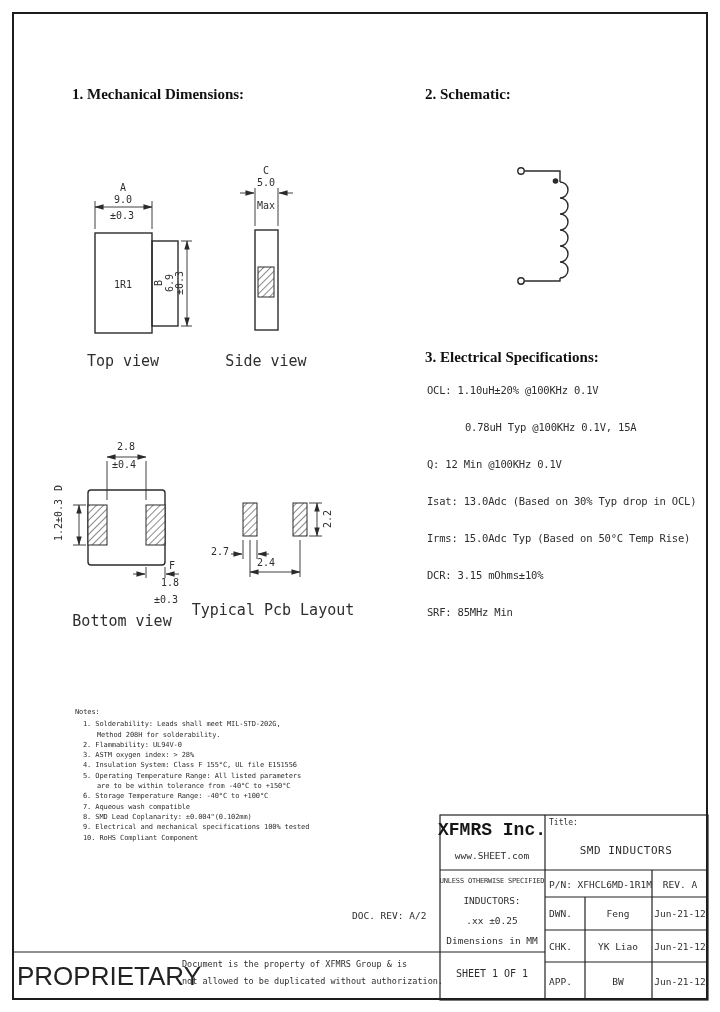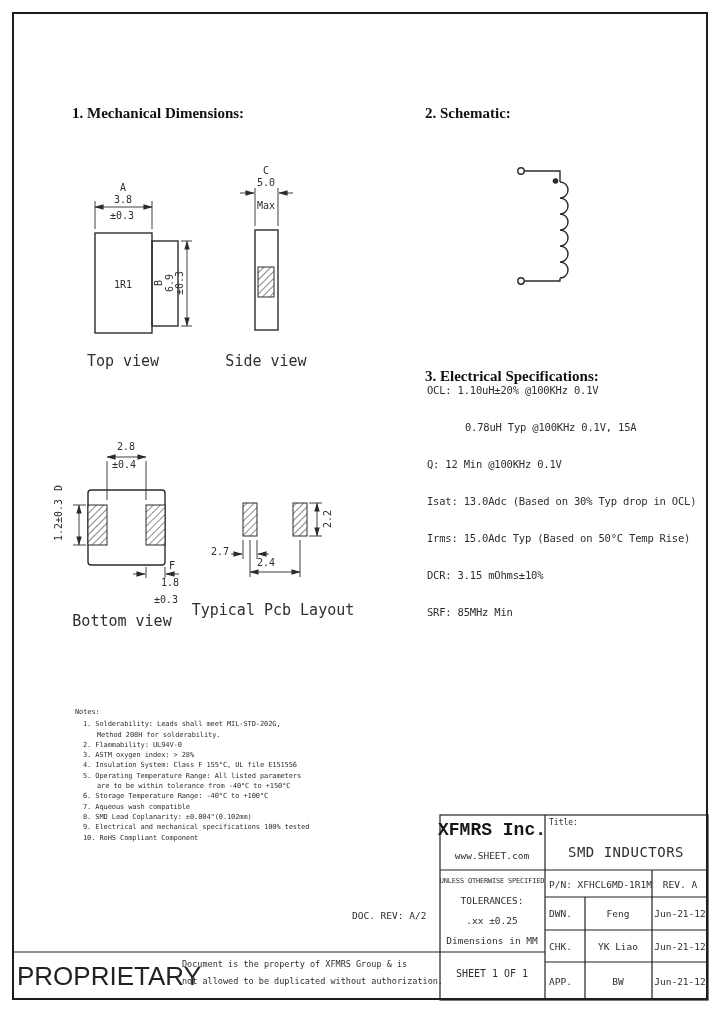--- a/index.html
+++ b/index.html
@@ -1,37 +1,37 @@
 <!DOCTYPE html>
 <html><head>
 <meta charset="utf-8">
 <style>
   html,body{margin:0;padding:0;background:#e8e8e8;}
   .page{position:relative;width:720px;height:1012px;background:#ffffff;overflow:hidden;
         font-family:"DejaVu Sans Mono",monospace;color:#2e2e2e;}
   .abs{position:absolute;}
   .border-frame{position:absolute;left:12px;top:12px;width:692px;height:984px;border:2px solid #1c1c1c;}
   svg.linework{position:absolute;left:0;top:0;width:720px;height:1012px;pointer-events:none;}
-  .h{font-family:"Liberation Serif",serif;font-weight:bold;font-size:15px;color:#111;white-space:nowrap;margin-top:19px;}
+  .h{font-family:"Liberation Serif",serif;font-weight:bold;font-size:15px;color:#111;white-space:nowrap;}
   .t{font-size:10.5px;letter-spacing:-0.2px;white-space:nowrap;}
   .dim{font-size:10px;white-space:nowrap;}
   .cap{font-size:15px;white-space:nowrap;}
   .cx{transform:translateX(-50%);}
   .vt{transform:translate(-50%,-50%) rotate(-90deg);white-space:nowrap;font-size:10px;}
   .vt3{transform:translate(-50%,-50%) rotate(-90deg);white-space:pre-line;text-align:center;
        font-size:10px;line-height:10.5px;}
   .notes{font-size:7px;line-height:10.3px;letter-spacing:-0.1px;width:262px;}
   .notes .nh{margin-bottom:2px;}
   .notes .nl{padding-left:8px;white-space:nowrap;}
   .notes .nc{padding-left:22px;}
   .t9{font-size:9.5px;white-space:nowrap;}
   .t8{font-size:8px;white-space:nowrap;}
   .t7{font-size:7px;letter-spacing:-0.2px;white-space:nowrap;}
   .t10{font-size:10px;white-space:nowrap;text-align:center;}
-  .t11{font-size:14px;letter-spacing:0.5px;white-space:nowrap;}
+  .t11{font-size:11px;letter-spacing:0.5px;white-space:nowrap;}
   .company{font-family:Liberation Mono, monospace;font-weight:bold;font-size:18px;color:#161616;white-space:nowrap;}
   .prop{font-family:"Liberation Sans",sans-serif;font-size:26px;font-weight:500;letter-spacing:0px;
         color:#222;white-space:nowrap;}
   .t8p{font-size:8.5px;white-space:nowrap;}
 </style>
 </head>
 <body>
 
 <div class="page">
 
@@ -128,21 +128,21 @@
       <line x1="585" y1="897" x2="585" y2="1000"></line>
       <line x1="12" y1="952" x2="440" y2="952"></line>
     </g>
   </svg>
 
   <div class="abs h" style="left:72px;top:86px">1. Mechanical Dimensions:</div>
   <div class="abs h" style="left:425px;top:86px">2. Schematic:</div>
   <div class="abs h" style="left:425px;top:349px">3. Electrical Specifications:</div>
 
   <div class="abs dim cx" style="left:123px;top:182px">A</div>
-  <div class="abs dim cx" style="left:123px;top:194px">3.8</div>
+  <div class="abs dim cx" style="left:123px;top:194px">9.0</div>
   <div class="abs dim cx" style="left:122px;top:210px">±0.3</div>
   <div class="abs dim cx" style="left:123px;top:279px">1R1</div>
   <div class="abs vt3" style="left:170px;top:283px">B
 6.9
 ±0.3</div>
   <div class="abs cap cx" style="left:123px;top:352px">Top view</div>
 
   <div class="abs dim cx" style="left:266px;top:165px">C</div>
   <div class="abs dim cx" style="left:266px;top:177px">5.0</div>
   <div class="abs dim cx" style="left:266px;top:200px">Max</div>
@@ -187,21 +187,21 @@
   </div>
 
   <div class="abs t9" style="left:352px;top:910px">DOC. REV: A/2</div>
 
   <div class="abs company cx" style="left:492px;top:820px">XFMRS Inc.</div>
   <div class="abs t9 cx" style="left:492px;top:850px">www.SHEET.com</div>
   <div class="abs t8" style="left:549px;top:818px">Title:</div>
   <div class="abs t11 cx" style="left:626px;top:844px">SMD INDUCTORS</div>
 
   <div class="abs t7 cx" style="left:492px;top:877px">UNLESS OTHERWISE SPECIFIED</div>
-  <div class="abs t9 cx" style="left:492px;top:895px">TOLERANCES:</div>
+  <div class="abs t9 cx" style="left:492px;top:895px">INDUCTORS:</div>
   <div class="abs t9 cx" style="left:492px;top:915px">.xx ±0.25</div>
   <div class="abs t9 cx" style="left:492px;top:935px">Dimensions in MM</div>
   <div class="abs t10 cx" style="left:492px;top:968px">SHEET 1 OF 1</div>
 
   <div class="abs t9" style="left:549px;top:879px">P/N: XFHCL6MD-1R1M</div>
   <div class="abs t9 cx" style="left:680px;top:879px">REV. A</div>
 
   <div class="abs t9" style="left:549px;top:908px">DWN.</div>
   <div class="abs t9 cx" style="left:618px;top:908px">Feng</div>
   <div class="abs t9 cx" style="left:680px;top:908px">Jun-21-12</div>

